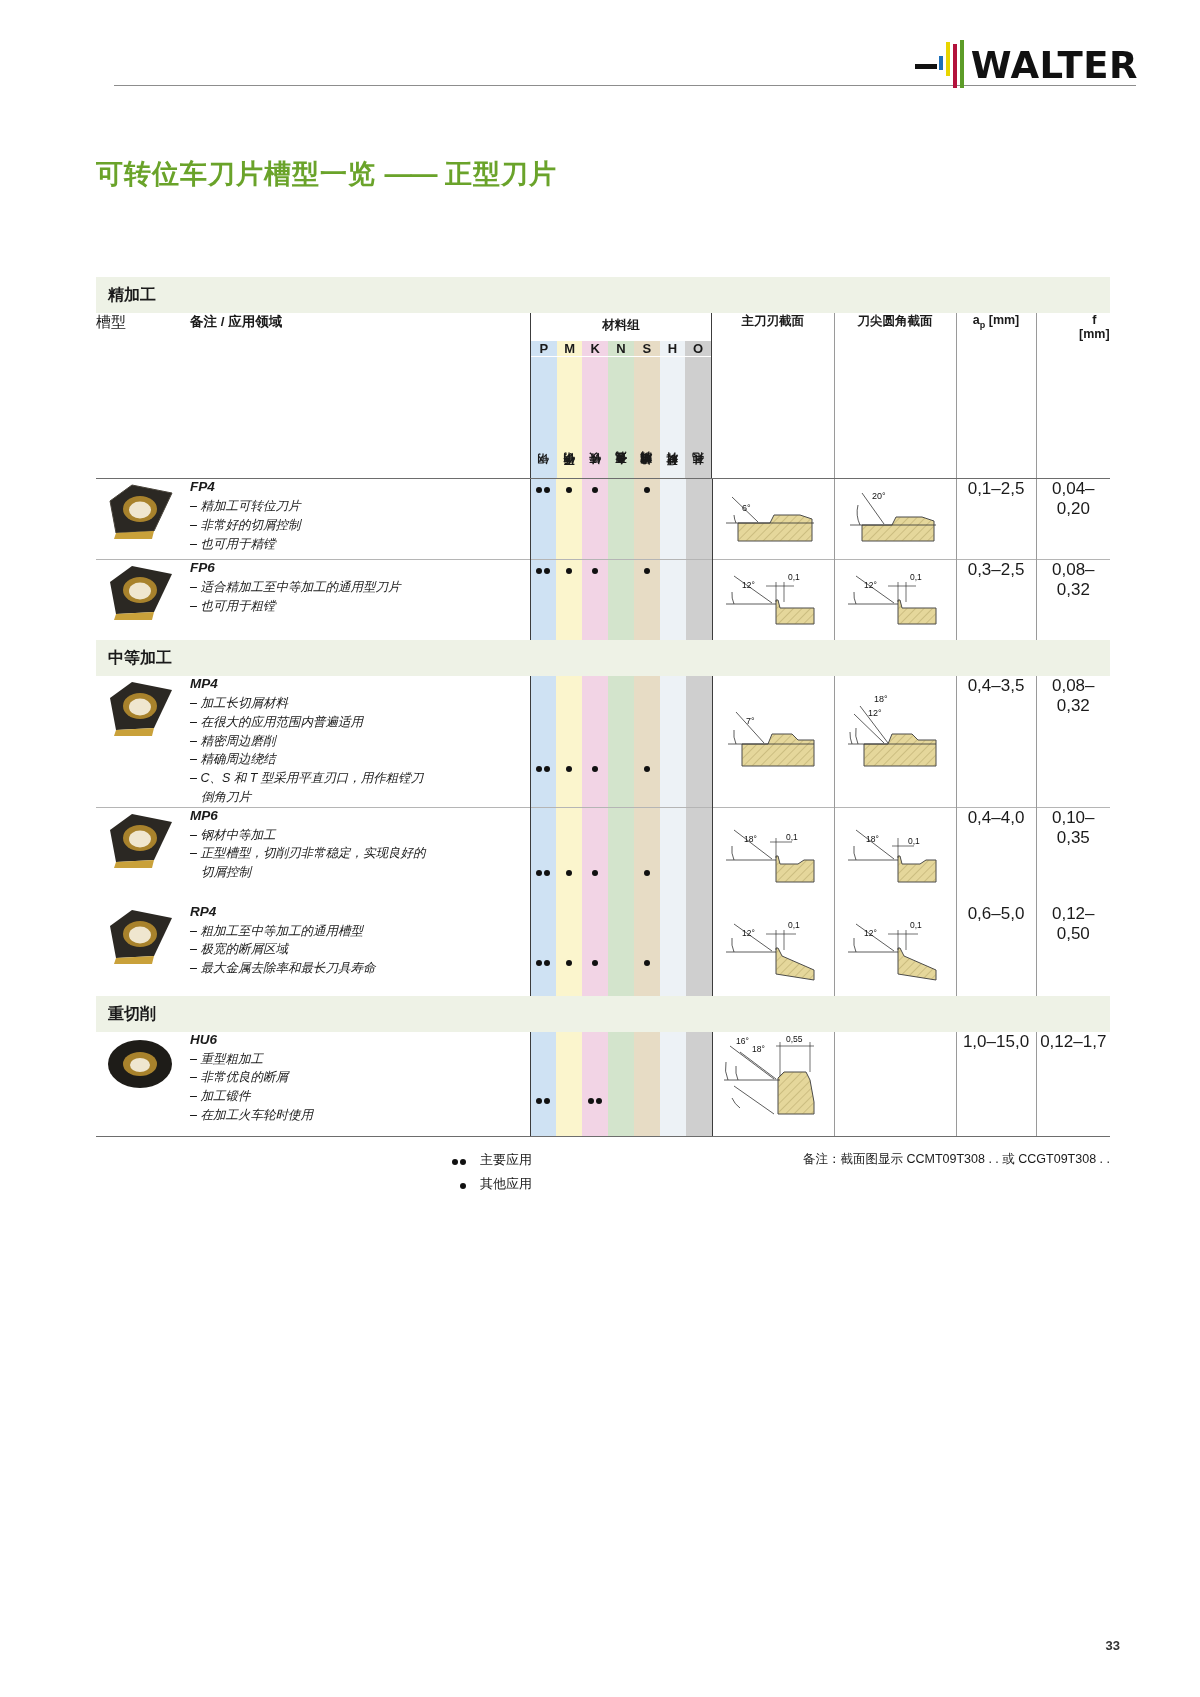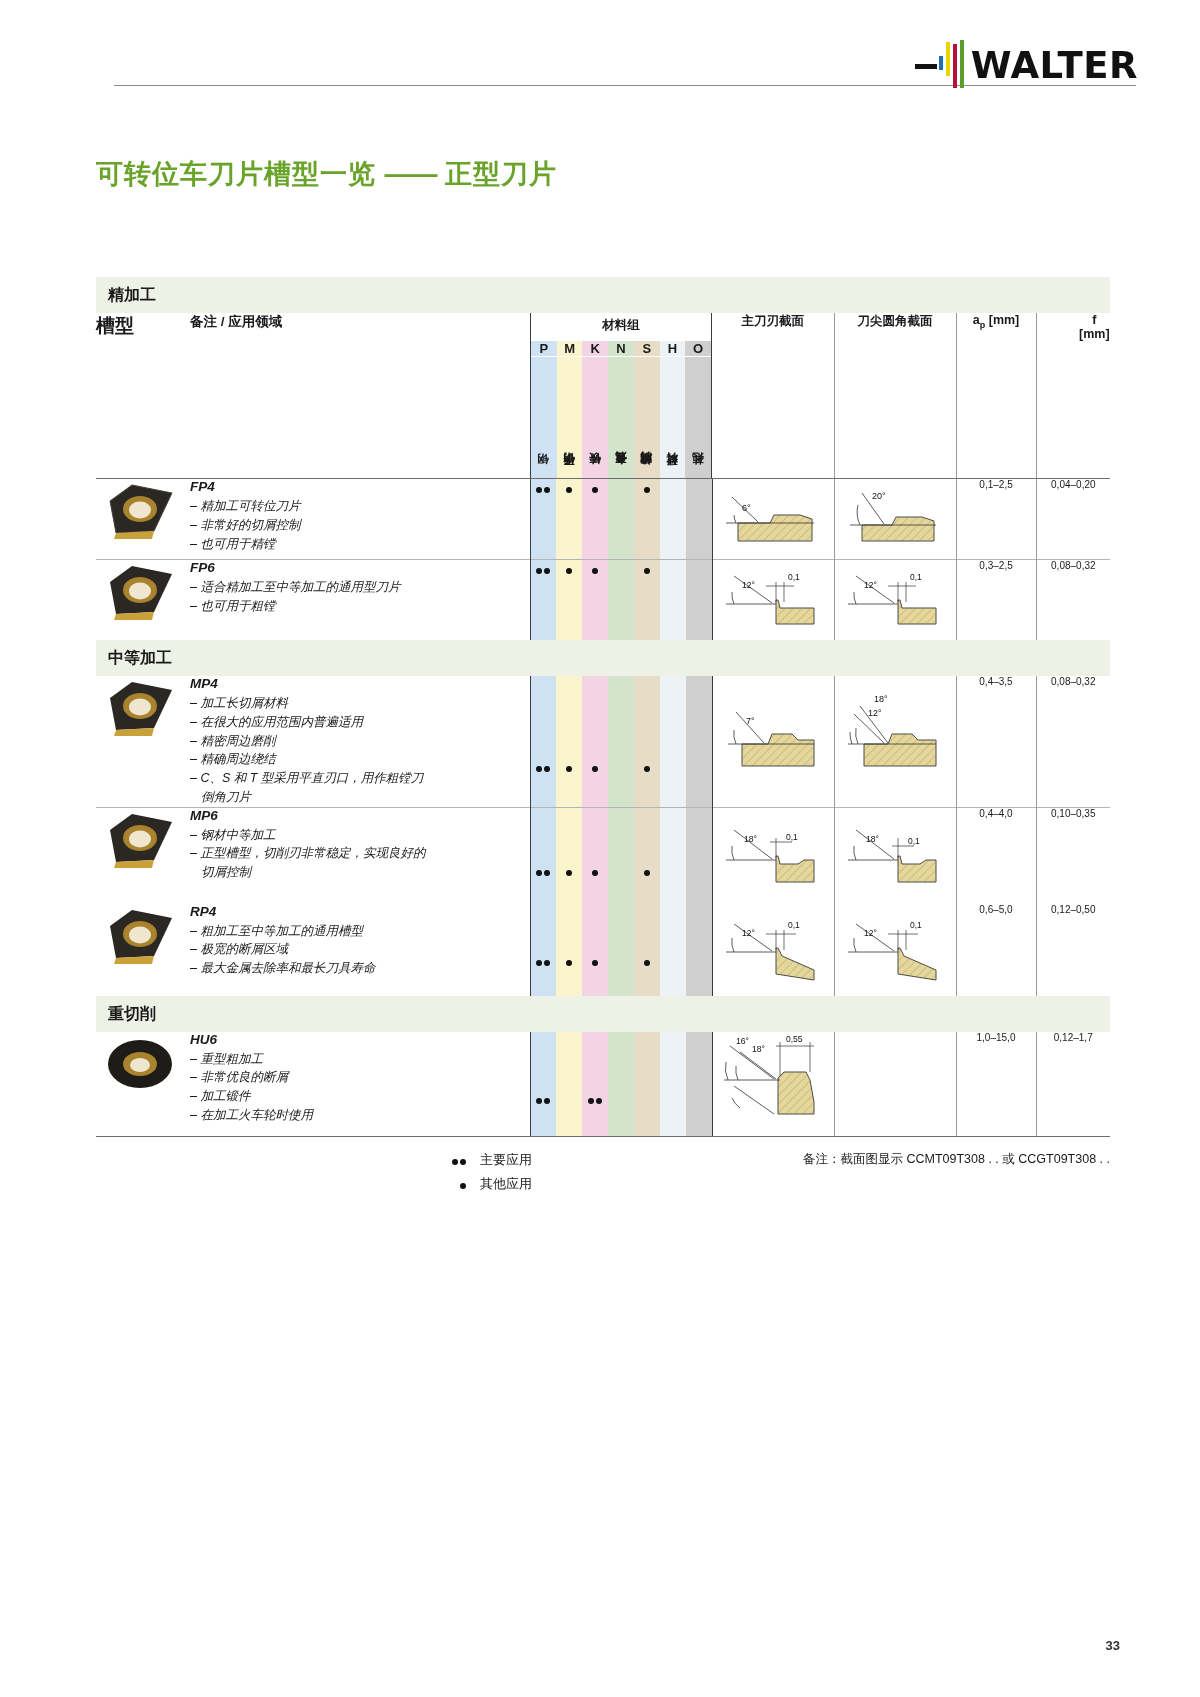--- a/index.html
+++ b/index.html
@@ -90,21 +90,21 @@
     transform:rotate(180deg);
     font-size:11.5px; font-weight:bold; letter-spacing:0.5px;
     white-space:nowrap;
   }
 
   .hdr-label{
     font-size:12.5px; font-weight:bold; text-align:center;
     padding-top:140px;
   }
   .hdr-label-left{
-    font-size:19px; font-weight:bold; padding-top:140px; padding-left:2px;
+    font-size:15px; font-weight:normal; padding-top:140px; padding-left:2px;
   }
   .hdr-label-left2{
     font-size:13.5px; font-weight:bold; padding-top:140px; padding-left:6px;
   }
 
   
   .mP{ background:#cfe2f3; }
   .mM{ background:#fbf5cd; }
   .mK{ background:#f2d4e5; }
   .mN{ background:#d3e4cc; }
@@ -125,21 +125,21 @@
   .groove-name{ font-size:13.5px; font-weight:bold; margin-bottom:3px; }
   .groove-list{ font-size:12.5px; line-height:1.5; }
   .groove-list div{ white-space:nowrap; }
   .groove-list .wrap2{ padding-left:11px; }
 
   .dots-cell{ text-align:center; padding-top:46px; }
   .dot{ display:inline-block; width:6px; height:6px; border-radius:50%;
         background:#111; }
   .dots2 .dot + .dot{ margin-left:2px; }
 
-  .val-cell{ text-align:center; font-size:10px; padding-top:12px; }
+  .val-cell{ text-align:center; font-size:17px; padding-top:12px; }
 
   .sec-cell{ padding:6px 2px 4px 2px; text-align:center; }
 
   
   .insert{
     width:76px; height:62px; position:relative; margin:2px 0 0 6px;
   }
   .insert svg{ display:block; }
   .legend-row{ display:flex; align-items:flex-start; }
   .lg-dots{ width:62px; text-align:right; padding-right:14px; }

